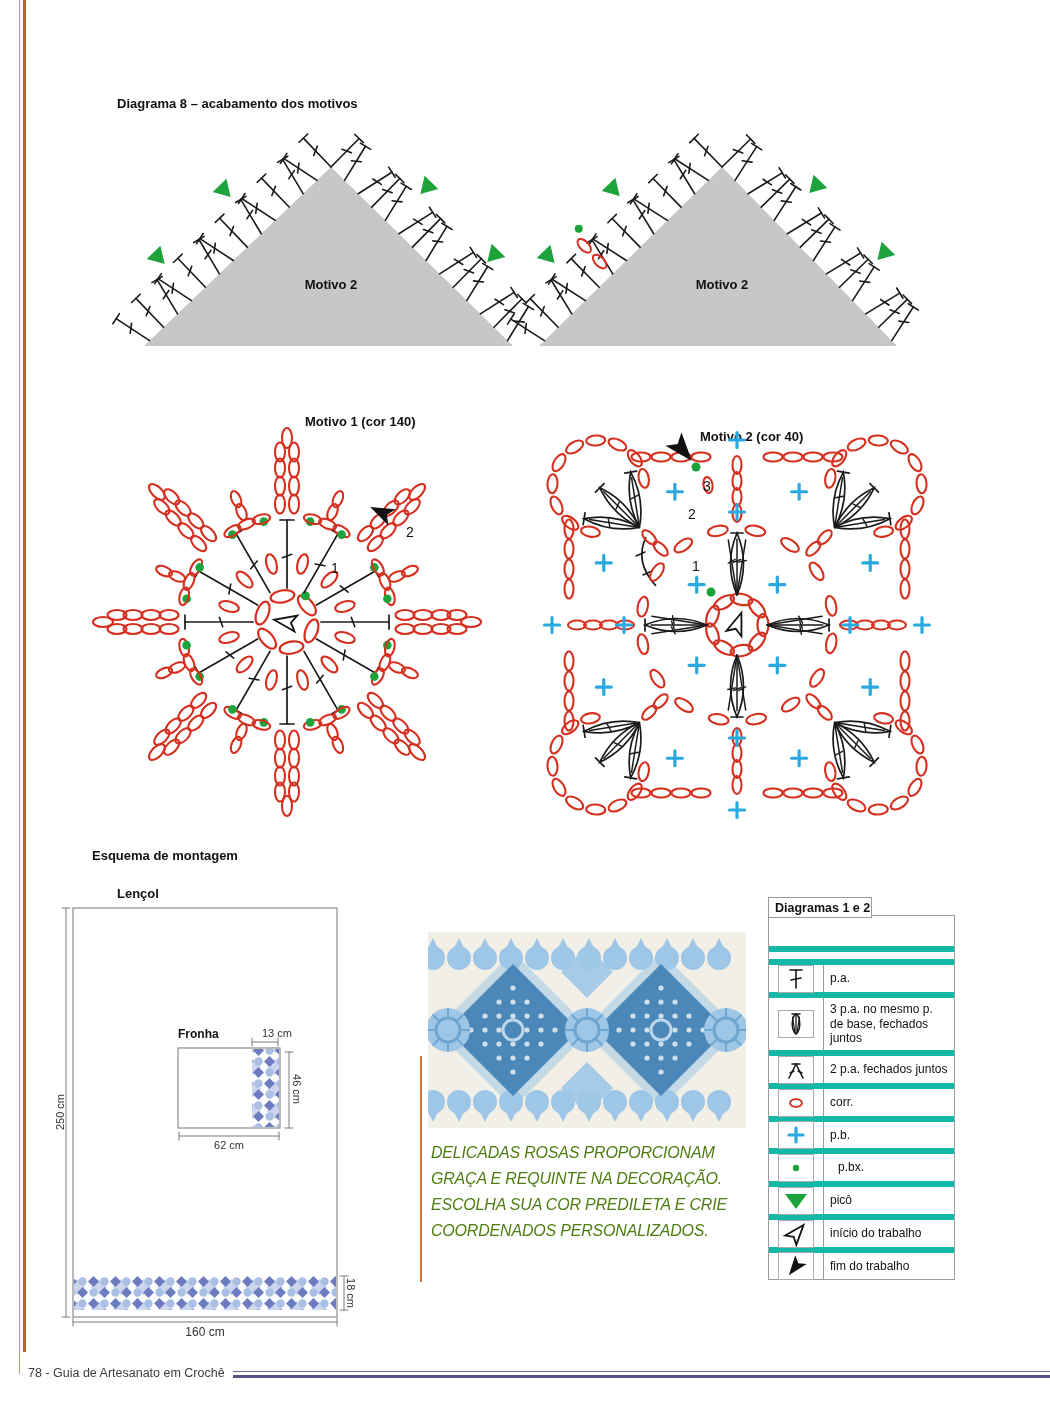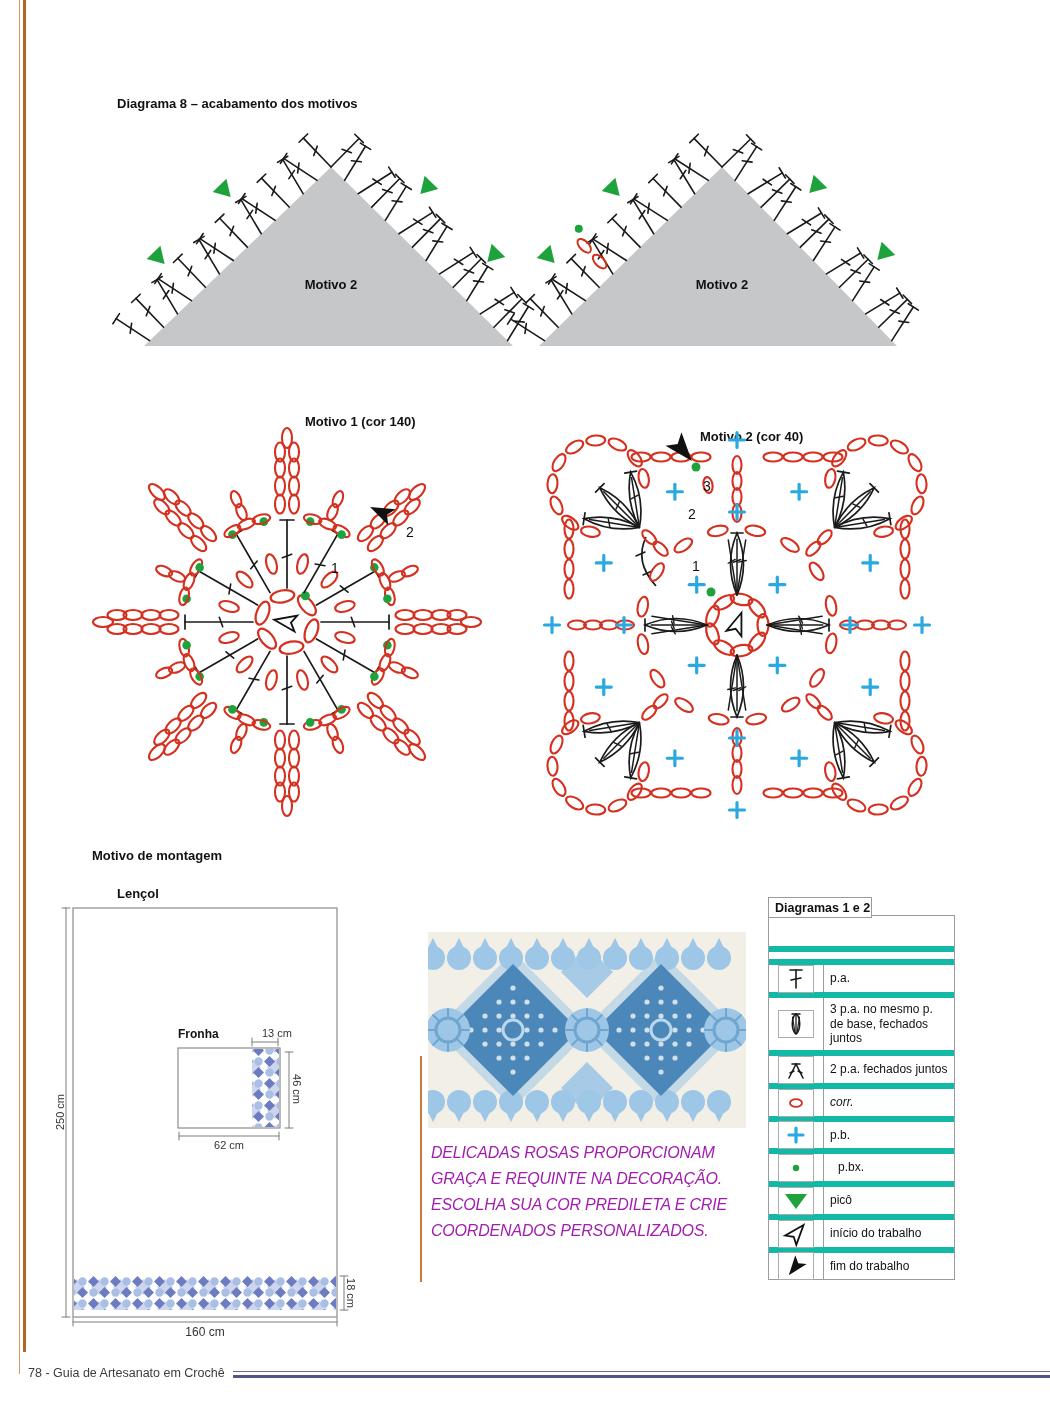--- a/index.html
+++ b/index.html
@@ -663,21 +663,21 @@
       <line x1="914.5" y1="625" x2="929.5" y2="625" stroke="#2aa9e0" stroke-width="3.2" stroke-linecap="round"></line>
       <line x1="922" y1="617.5" x2="922" y2="632.5" stroke="#2aa9e0" stroke-width="3.2" stroke-linecap="round"></line>
       <line x1="729.5" y1="440" x2="744.5" y2="440" stroke="#2aa9e0" stroke-width="3.2" stroke-linecap="round"></line>
       <line x1="737" y1="432.5" x2="737" y2="447.5" stroke="#2aa9e0" stroke-width="3.2" stroke-linecap="round"></line>
       <polygon points="691.8631106037025,460.94615108871074 681.4462471751049,432.35228887476796 677.65750442963,444.0165688957813 665.5125227582301,445.722271156248" fill="#111" stroke="#111" stroke-width="0"></polygon>
     </svg>
   <div class="abs num" style="left:692px;top:558px;">1</div>
   <div class="abs num" style="left:688px;top:506px;">2</div>
   <div class="abs num" style="left:703px;top:478px;">3</div>
 
-  <div class="abs ttl" style="left:92px;top:848px;">Motivo de montagem</div>
+  <div class="abs ttl" style="left:92px;top:848px;">Esquema de montagem</div>
   <svg id="svg-esq" class="abs" style="left:40px;top:880px;" width="330" height="460" viewBox="40 880 330 460">
       <defs>
         <pattern id="diam" width="22" height="22" patternUnits="userSpaceOnUse">
           <rect x="0" y="0" width="22" height="22" fill="#fff"></rect>
           <polygon points="11,3 19,11 11,19 3,11" fill="#ccd6ee"></polygon>
           <polygon points="5.5,0 11,5.5 5.5,11 0,5.5" fill="#6d7cc0"></polygon>
           <polygon points="16.5,11 22,16.5 16.5,22 11,16.5" fill="#6d7cc0"></polygon>
           <circle cx="16.5" cy="5.5" r="4.2" fill="#a9c0e4"></circle>
           <circle cx="5.5" cy="16.5" r="4.2" fill="#a9c0e4"></circle>
         </pattern>
@@ -846,21 +846,21 @@
       <line x1="288.80761184457486" y1="107.19238815542512" x2="283.1507575950825" y2="112.8492424049175" stroke="#6ea6cf" stroke-width="2" stroke-linecap="round"></line>
       <line x1="285" y1="98" x2="277" y2="98" stroke="#6ea6cf" stroke-width="2" stroke-linecap="round"></line>
       <line x1="288.80761184457486" y1="88.80761184457488" x2="283.1507575950825" y2="83.1507575950825" stroke="#6ea6cf" stroke-width="2" stroke-linecap="round"></line>
       <line x1="298" y1="85" x2="298" y2="77" stroke="#6ea6cf" stroke-width="2" stroke-linecap="round"></line>
       <line x1="307.19238815542514" y1="88.80761184457488" x2="312.8492424049175" y2="83.1507575950825" stroke="#6ea6cf" stroke-width="2" stroke-linecap="round"></line>
       <polygon points="159,14 185,40 159,66 133,40" fill="#9ec6e6" opacity="0.9"></polygon>
       <polygon points="159,130 185,156 159,182 133,156" fill="#9ec6e6" opacity="0.9"></polygon>
     </svg>
 
   <div class="abs" style="left:420px;top:1056px;width:2px;height:226px;background:#c87a3c;"></div>
-  <div class="abs" style="left:431px;top:1139px;color:#a21caf;">
+  <div class="abs" style="left:431px;top:1139px;color:#4d7c0f;">
     <div class="caption-line">DELICADAS ROSAS PROPORCIONAM</div>
     <div class="caption-line">GRAÇA E REQUINTE NA DECORAÇÃO.</div>
     <div class="caption-line">ESCOLHA SUA COR PREDILETA E CRIE</div>
     <div class="caption-line">COORDENADOS PERSONALIZADOS.</div>
   </div>
 
   <div class="lg-tab">Diagramas 1 e 2</div>
   <div class="lg-box" id="legend-rows">
       <div class="lg-row" style="height: 30px;"></div>
       <div class="lg-row" style="height: 7px;"></div>
@@ -891,21 +891,21 @@
           <svg class="sym-box" viewBox="0 0 34 26" width="34" height="26">
             <line x1="10" y1="21" x2="17" y2="7" stroke="#1a1a1a" stroke-width="1.6" stroke-linecap="round"></line>
             <line x1="24" y1="21" x2="17" y2="7" stroke="#1a1a1a" stroke-width="1.6" stroke-linecap="round"></line>
             <line x1="13" y1="7" x2="21" y2="7" stroke="#1a1a1a" stroke-width="1.6" stroke-linecap="round"></line>
             <line x1="11" y1="16" x2="15" y2="14" stroke="#1a1a1a" stroke-width="1.4" stroke-linecap="round"></line>
             <line x1="19" y1="14" x2="23" y2="16" stroke="#1a1a1a" stroke-width="1.4" stroke-linecap="round"></line>
           </svg>
         </div>
         <div class="lg-lab">2 p.a. fechados juntos</div>
       </div>
-      <div class="lg-row" style="height: 27px; font-style: italic;">
+      <div class="lg-row" style="height: 27px;">
         <div class="lg-sym">
           <svg class="sym-box" viewBox="0 0 34 26" width="34" height="26">
             <ellipse cx="17" cy="13" rx="6" ry="3.8" fill="none" stroke="#d5301f" stroke-width="1.8" transform="rotate(0 17 13)"></ellipse>
           </svg>
         </div>
         <div class="lg-lab">corr.</div>
       </div>
       <div class="lg-row" style="height: 26px;">
         <div class="lg-sym">
           <svg class="sym-box" viewBox="0 0 34 26" width="34" height="26">

